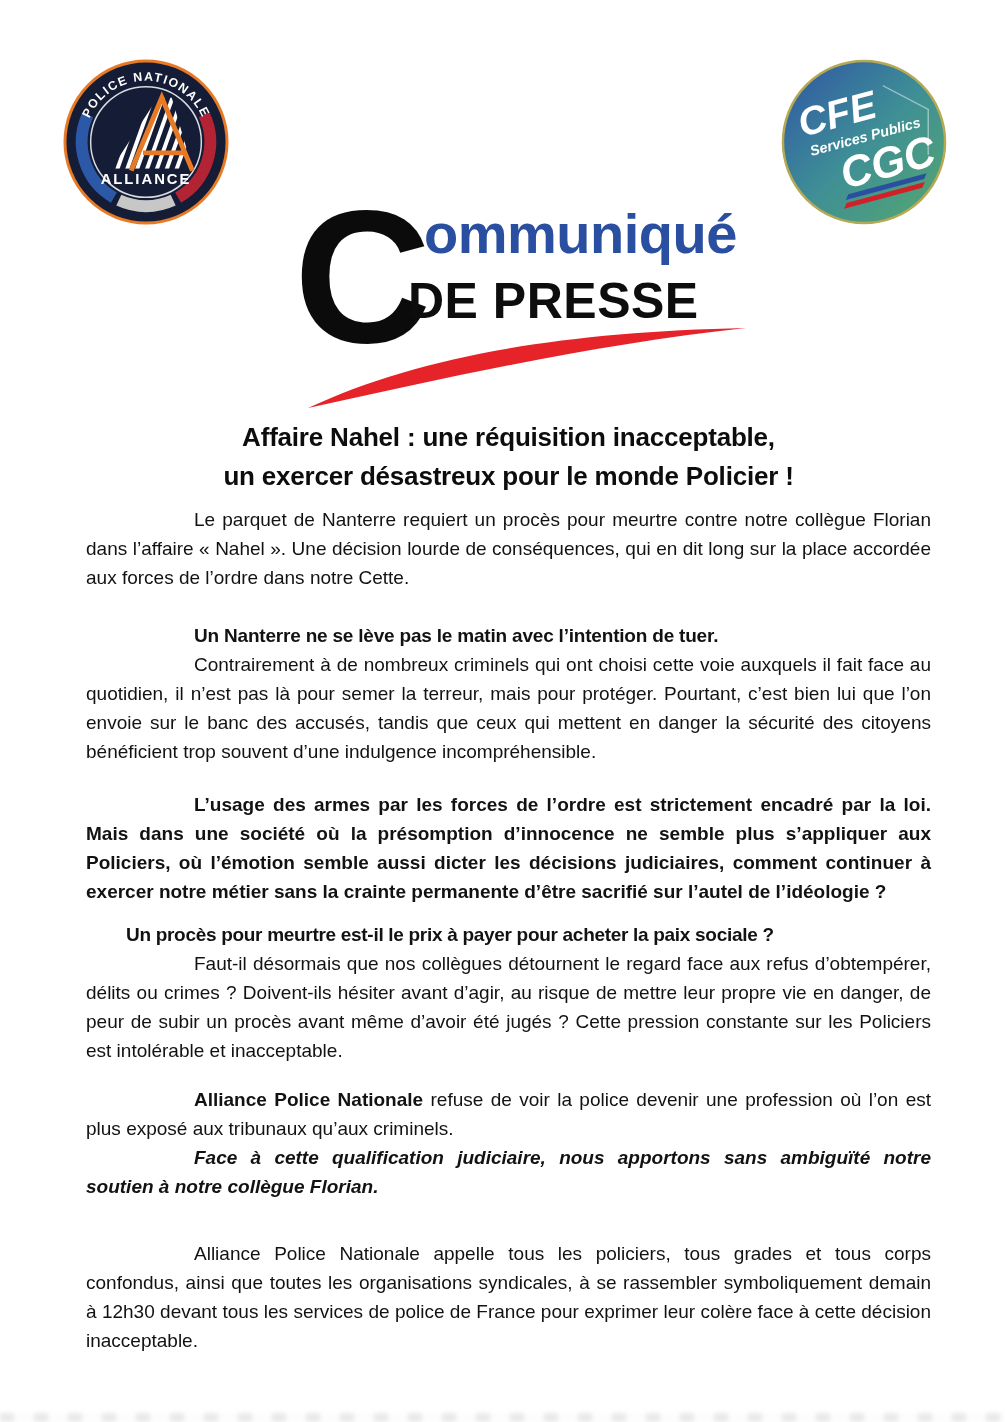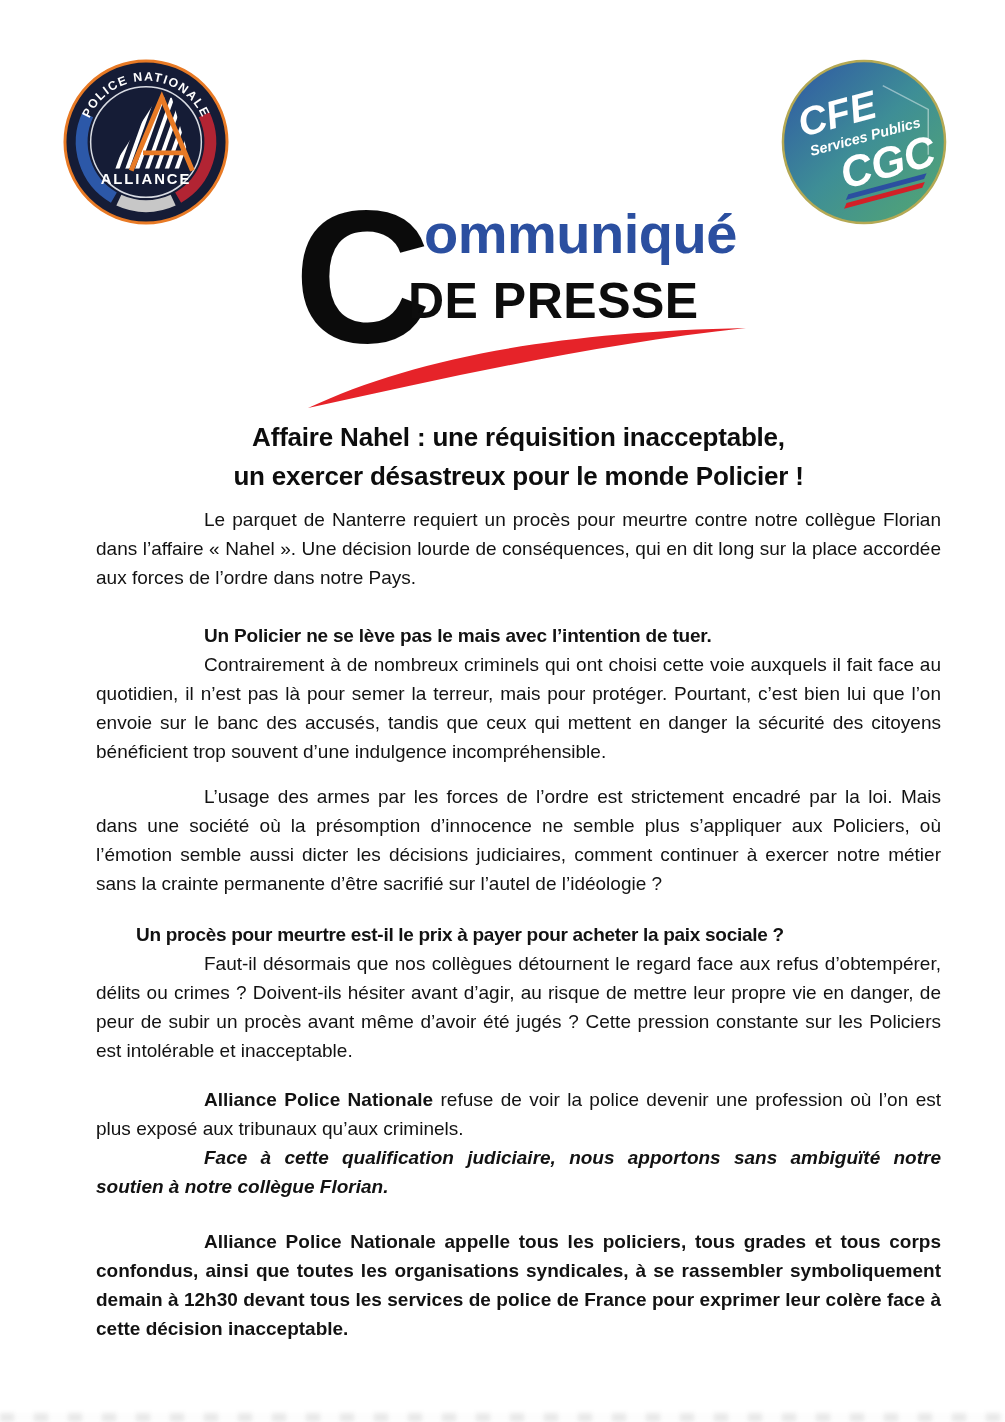--- a/index.html
+++ b/index.html
@@ -24,35 +24,35 @@
     font-weight:bold; letter-spacing:-0.5px; color:#2b4fa0;
   }
   .de-presse {
     position:absolute; left:408px; top:276px; font-size:50px; line-height:1;
     font-weight:bold; letter-spacing:0.5px; color:#0d0d0d;
   }
   .swoosh { position:absolute; left:300px; top:320px; width:450px; height:92px; }
 
   
   .content {
-    position:absolute; left:96px; top:418px; width:845px;
+    position:absolute; left:86px; top:418px; width:845px;
     font-size:19px; line-height:29px; text-align:justify; color:#121212;
   }
   .content p { text-indent:108px; }
   .title {
     text-align:center; font-weight:bold; font-size:26px; line-height:39px;
     letter-spacing:-0.2px; margin-bottom:9px; color:#0d0d0d;
   }
   .h1 { font-weight:bold; margin-top:29px; letter-spacing:-0.2px; }
-  .h2 { font-weight:bold; margin-top:22px; text-indent:40px !important; letter-spacing:-0.3px; }
-  .p3 { margin-top:16px; }
+  .h2 { font-weight:bold; margin-top:14px; text-indent:40px !important; letter-spacing:-0.3px; }
+  .p3 { margin-top:24px;font-weight:bold; }
   .p4 { }
   .p5 { margin-top:20px; }
   .p6 { font-weight:bold;font-style:italic; }
-  .p7 { margin-top:26px; font-weight:bold; }
+  .p7 { margin-top:38px; font-weight:normal; }
   .b  { font-weight:bold; }
 
   
   .bottom-smudge {
     position:absolute; left:0; right:0; bottom:0; height:9px; opacity:.55;
     background:repeating-linear-gradient(90deg,
       rgba(95,95,95,.25) 0 14px, rgba(190,190,190,.08) 14px 34px);
     filter:blur(2px);
   }
 </style>
@@ -116,23 +116,23 @@
       <path d="M8,88 C115,38 255,12 446,8 C298,24 158,55 8,88 Z" fill="#e62329"></path>
     </svg>
   </div>
 
   <div class="content">
     <div class="title">
       <span>Affaire Nahel : une réquisition inacceptable,</span><br>
       <span>un exercer désastreux pour le monde Policier !</span>
     </div>
 
-    <p class="p1">Le parquet de Nanterre requiert un procès pour meurtre contre notre collègue Florian dans l’affaire « Nahel ». Une décision lourde de conséquences, qui en dit long sur la place accordée aux forces de l’ordre dans notre Pays.</p>
+    <p class="p1">Le parquet de Nanterre requiert un procès pour meurtre contre notre collègue Florian dans l’affaire « Nahel ». Une décision lourde de conséquences, qui en dit long sur la place accordée aux forces de l’ordre dans notre Cette.</p>
 
-    <p class="h1">Un Policier ne se lève pas le mais avec l’intention de tuer.</p>
+    <p class="h1">Un Nanterre ne se lève pas le matin avec l’intention de tuer.</p>
     <p class="p2">Contrairement à de nombreux criminels qui ont choisi cette voie auxquels il fait face au quotidien, il n’est pas là pour semer la terreur, mais pour protéger. Pourtant, c’est bien lui que l’on envoie sur le banc des accusés, tandis que ceux qui mettent en danger la sécurité des citoyens bénéficient trop souvent d’une indulgence incompréhensible.</p>
 
     <p class="p3">L’usage des armes par les forces de l’ordre est strictement encadré par la loi. Mais dans une société où la présomption d’innocence ne semble plus s’appliquer aux Policiers, où l’émotion semble aussi dicter les décisions judiciaires, comment continuer à exercer notre métier sans la crainte permanente d’être sacrifié sur l’autel de l’idéologie ?</p>
 
     <p class="h2">Un procès pour meurtre est-il le prix à payer pour acheter la paix sociale ?</p>
 
     <p class="p4">Faut-il désormais que nos collègues détournent le regard face aux refus d’obtempérer, délits ou crimes ? Doivent-ils hésiter avant d’agir, au risque de mettre leur propre vie en danger, de peur de subir un procès avant même d’avoir été jugés ? Cette pression constante sur les Policiers est intolérable et inacceptable.</p>
 
     <p class="p5"><span class="b">Alliance Police Nationale</span><span> refuse de voir la police devenir une profession où l’on est plus exposé aux tribunaux qu’aux criminels.</span></p>
     <p class="p6">Face à cette qualification judiciaire, nous apportons sans ambiguïté notre soutien à notre collègue Florian.</p>

